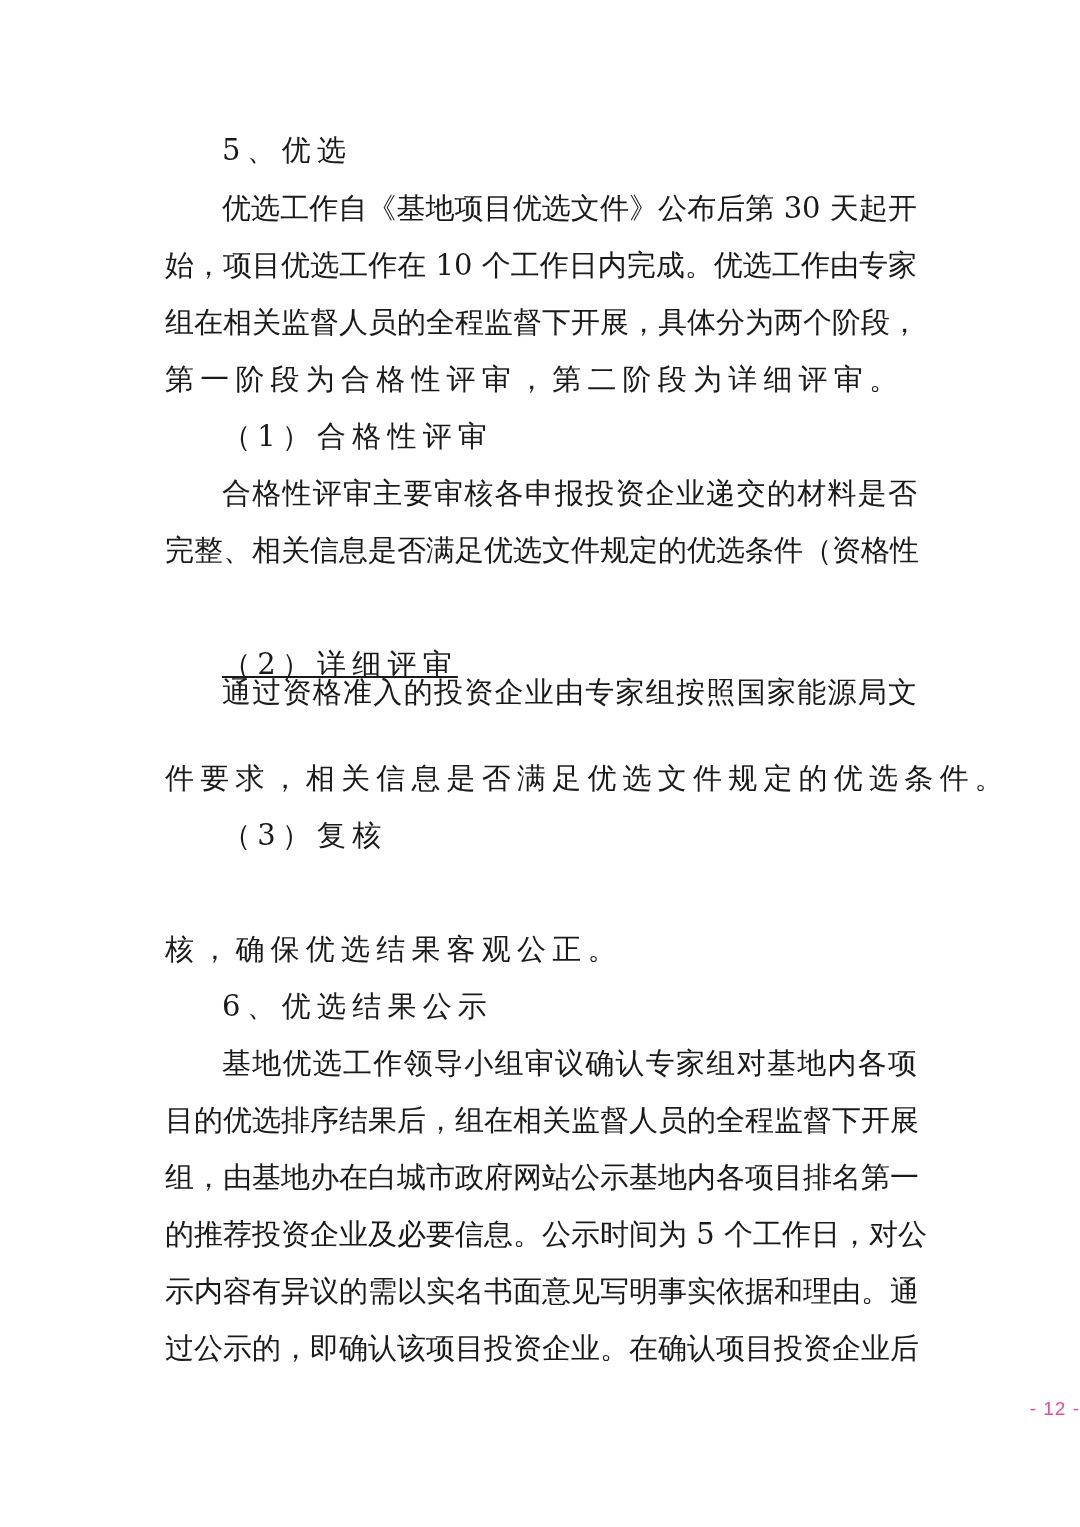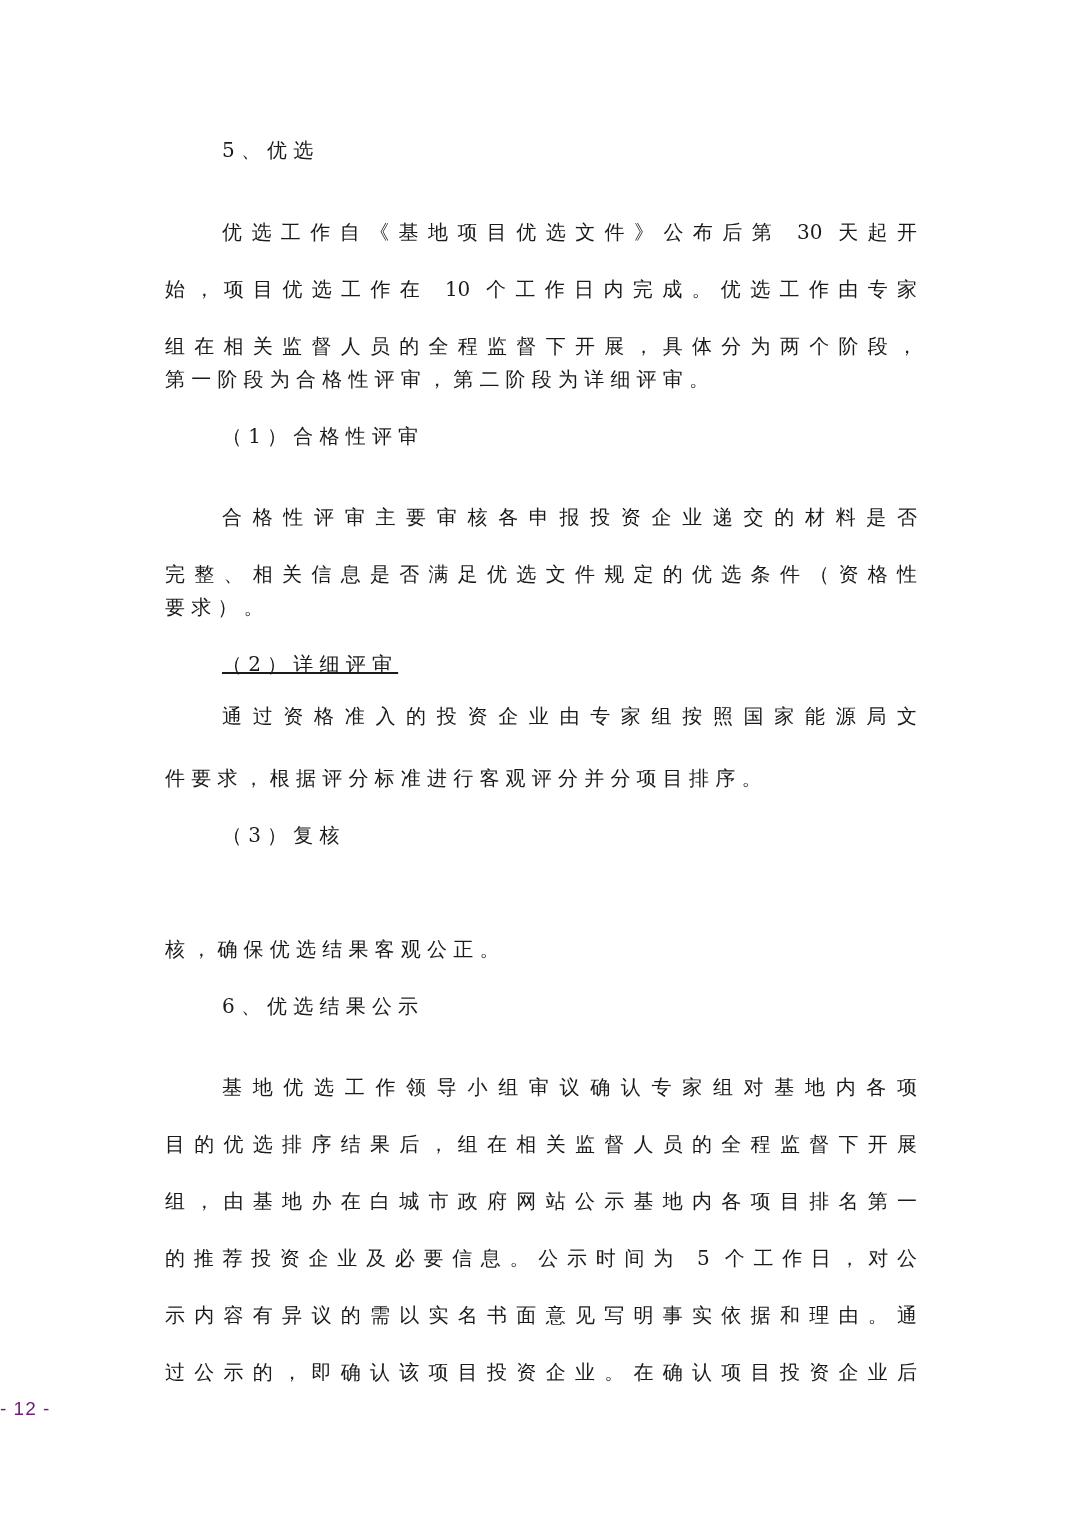--- a/index.html
+++ b/index.html
@@ -21,68 +21,66 @@
       top: 0;
       width: 1080px;
       height: 1527px;
       background: #ffffff;
     }
     .line {
       position: absolute;
       left: 165px;
       width: 752px;
       height: 40px;
-      font-size: 20px;
+      font-size: 29px;
       line-height: 40px;
       white-space: nowrap;
       letter-spacing: 6.2px;
       overflow: visible;
     }
     .line.indent {
       left: 222px;
       width: 695px;
     }
     .line.justify {
       text-align: justify;
       text-align-last: justify;
       letter-spacing: 0;
-      margin-top: 24px;
     }
     .page-number {
       position: absolute;
       left: 0;
       width: 1080px;
       top: 1398px;
-      text-align: left;
+      text-align: right;
       font-family: "Liberation Sans", sans-serif;
       font-size: 19px;
-      color: #701a75;
+      color: #ec4899;
       letter-spacing: 1px;
     }
   </style>
 </head>
 <body>
 
 <div class="page">
 
   <div class="line indent" style="top:130px;">5、优选</div>
 
   <div class="line indent justify" style="top:188px;">优选工作自《基地项目优选文件》公布后第 30 天起开</div>
   <div class="line justify" style="top:245px;">始，项目优选工作在 10 个工作日内完成。优选工作由专家</div>
   <div class="line justify" style="top:302px;">组在相关监督人员的全程监督下开展，具体分为两个阶段，</div>
   <div class="line" style="top:359px;">第一阶段为合格性评审，第二阶段为详细评审。</div>
 
   <div class="line indent" style="top:416px;">（1）合格性评审</div>
   <div class="line indent justify" style="top:473px;">合格性评审主要审核各申报投资企业递交的材料是否</div>
   <div class="line justify" style="top:530px;">完整、相关信息是否满足优选文件规定的优选条件（资格性</div>
-  <div class="line" style="top:587px;">要求）。</div>
 
   <div class="line indent" style="top:644px;text-decoration:underline;">（2）详细评审</div>
   <div class="line indent justify" style="top:672px;">通过资格准入的投资企业由专家组按照国家能源局文</div>
-  <div class="line" style="top:758px;">件要求，根据评分标准进行客观评分并分项目排序。</div>
+  <div class="line" style="top:758px;">件要求，相关信息是否满足优选文件规定的优选条件。</div>
 
   <div class="line indent" style="top:815px;">（3）复核</div>
   <div class="line" style="top:929px;">核，确保优选结果客观公正。</div>
 
   <div class="line indent" style="top:986px;">6、优选结果公示</div>
 
   <div class="line indent justify" style="top:1043px;">基地优选工作领导小组审议确认专家组对基地内各项</div>
   <div class="line justify" style="top:1100px;">目的优选排序结果后，组在相关监督人员的全程监督下开展</div>
   <div class="line justify" style="top:1157px;">组，由基地办在白城市政府网站公示基地内各项目排名第一</div>
   <div class="line justify" style="top:1214px;">的推荐投资企业及必要信息。公示时间为 5 个工作日，对公</div>

